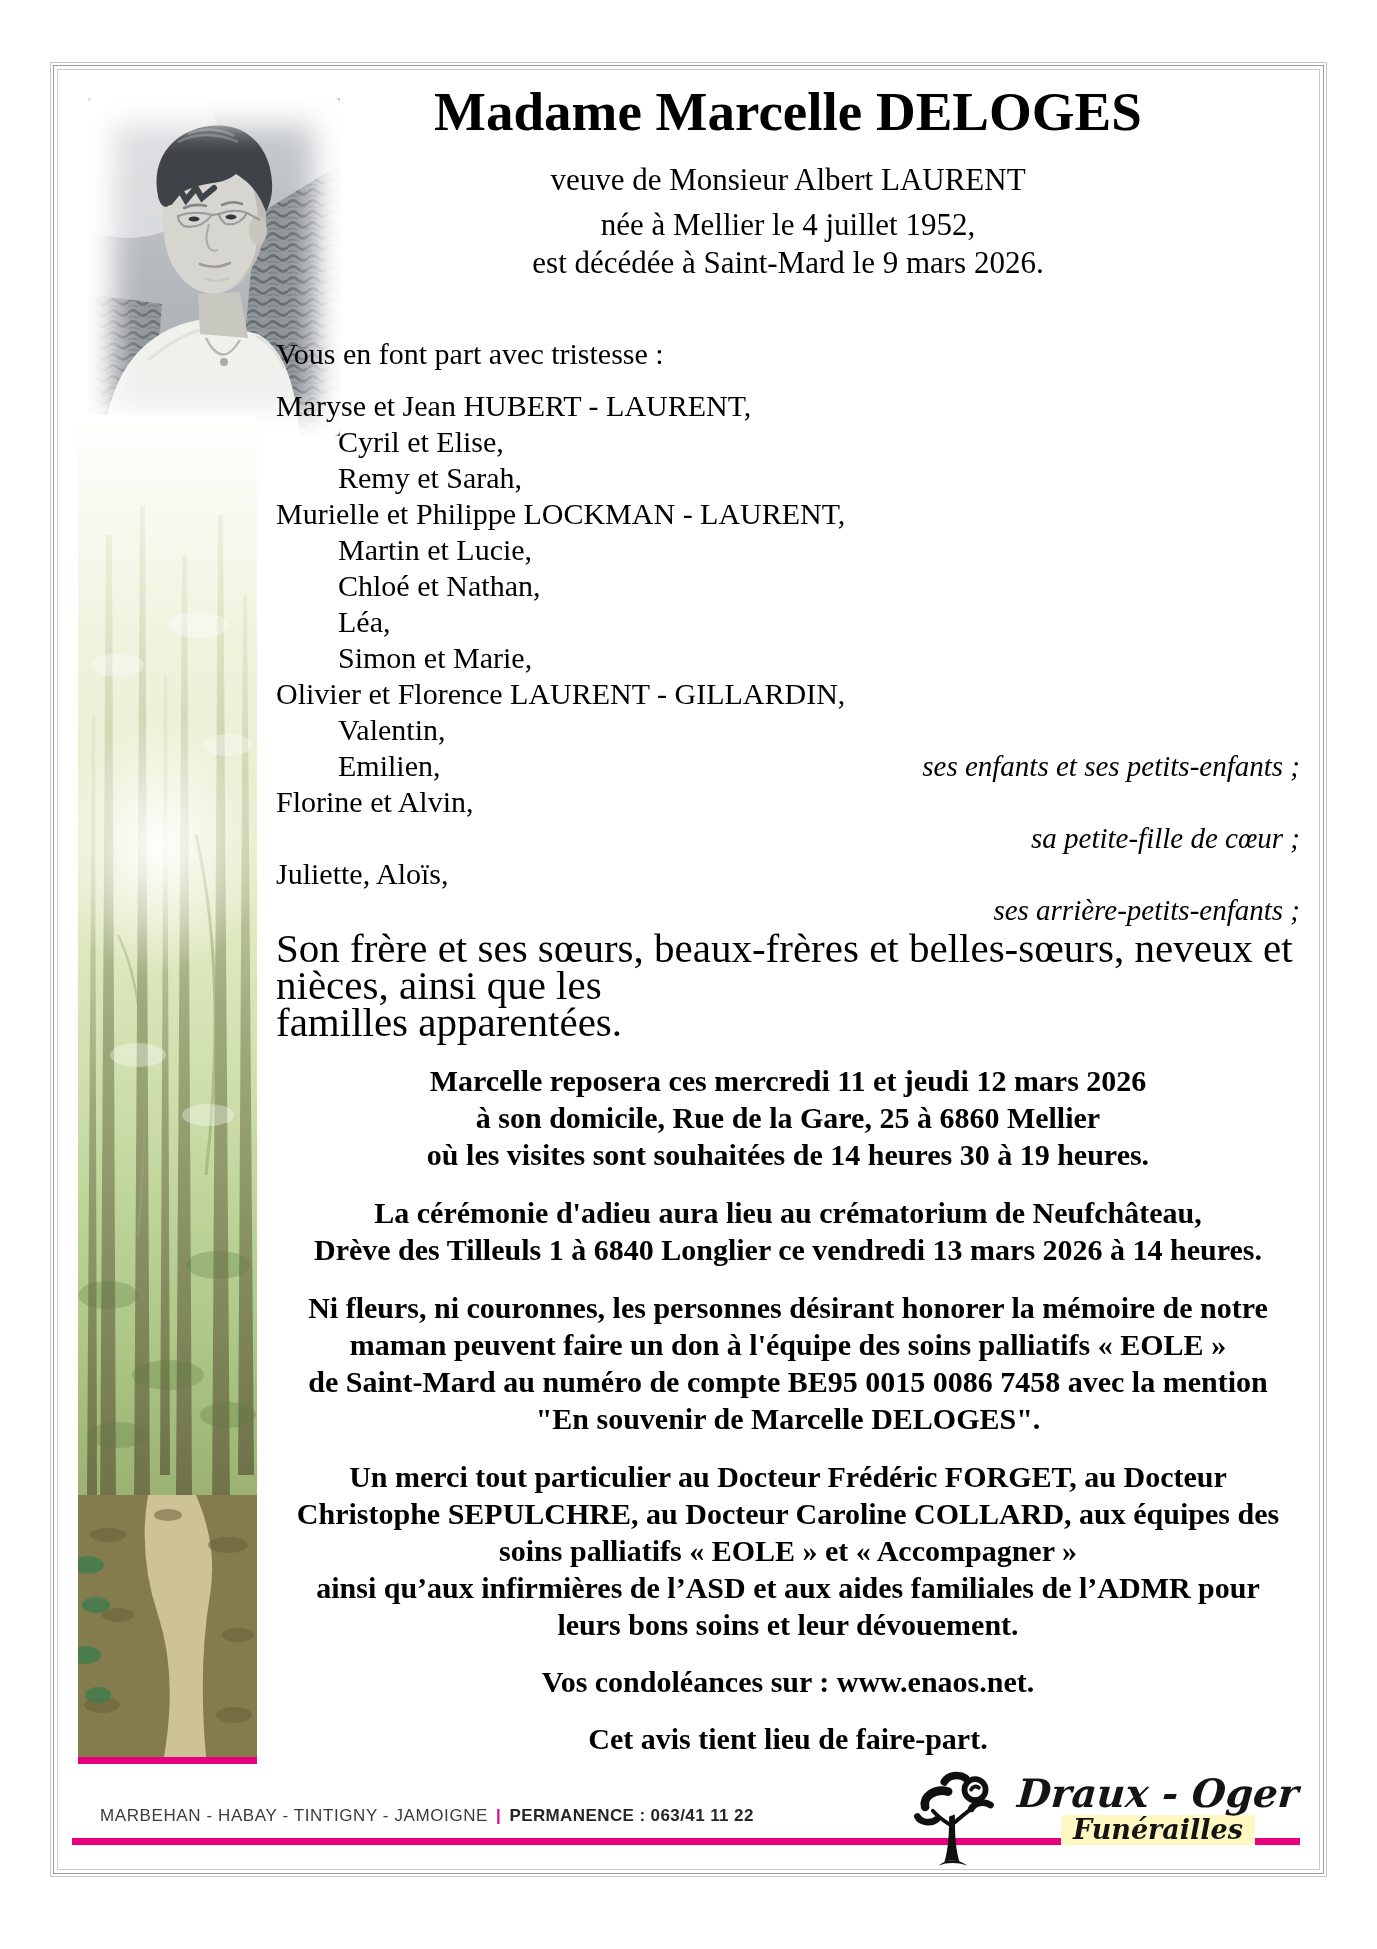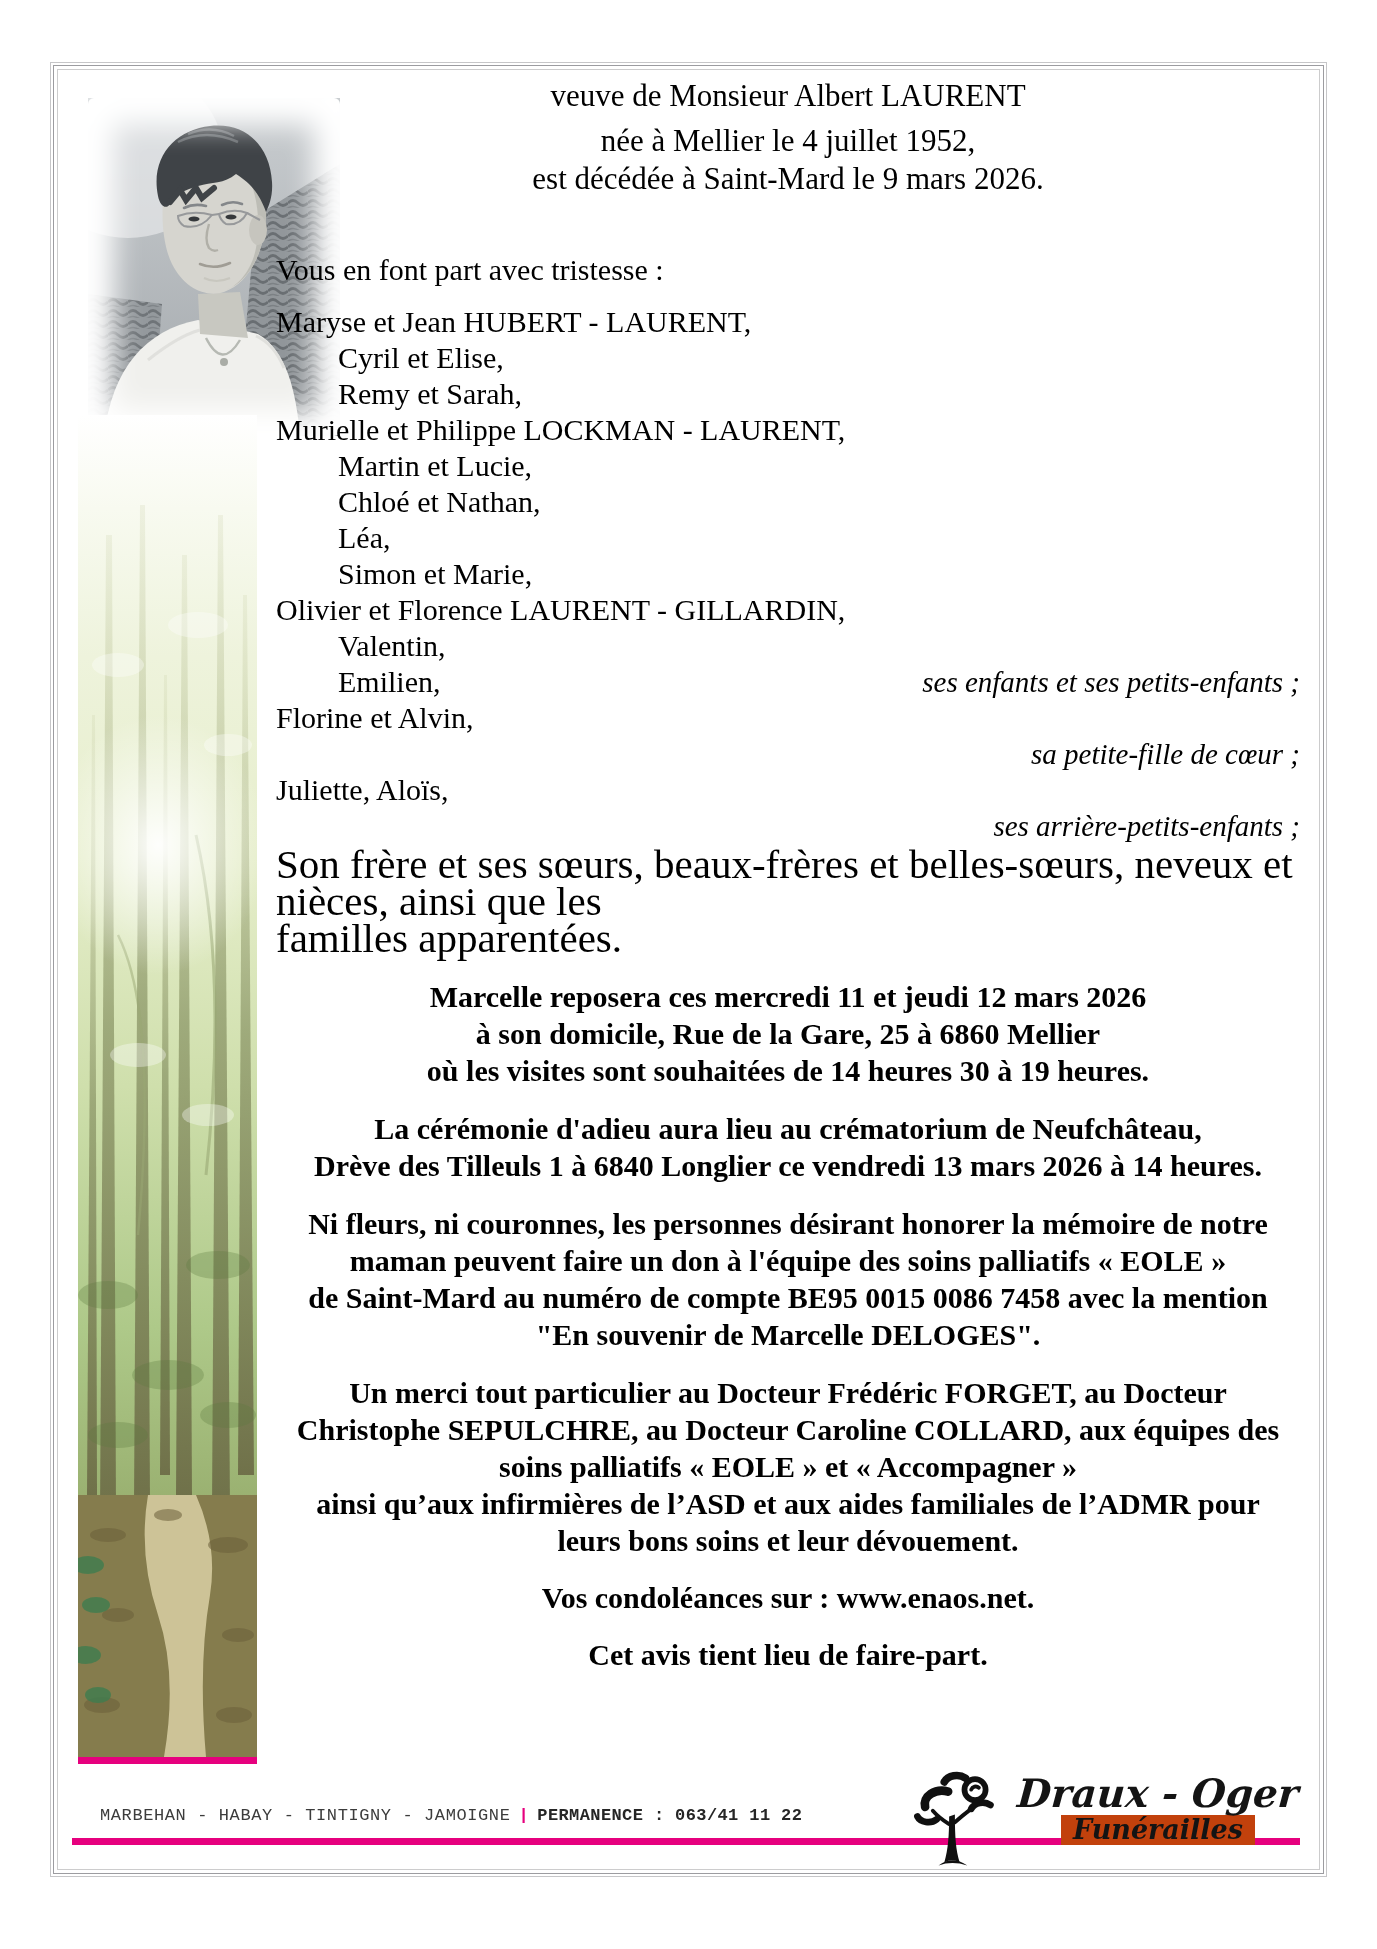--- a/index.html
+++ b/index.html
@@ -43,32 +43,32 @@
   .rlabel { position:absolute; right:0; top:0; font-style:italic; font-size:29px; line-height:36px; }
 
   .closing { font-size:41px; line-height:37px; white-space:pre-line; margin-top:2px; }
 
   .bpar { text-align:center; font-weight:bold; font-size:30px; line-height:37px; white-space:pre-line; margin-top:21px; }
   .bline { text-align:center; font-weight:bold; font-size:30px; line-height:36px; margin-top:21px; }
 
   
   .footer-rule { position:absolute; left:72px; top:1838px; width:1228px; height:7px; z-index:1; }
   .footer-text { position:absolute; left:100px; top:1806px; z-index:2;
-                 font-family:Liberation Mono, monospace; font-size:17px; letter-spacing:.6px;
+                 font-family:Liberation Sans, sans-serif; font-size:17px; letter-spacing:.6px;
                  color:#3c3c3c; white-space:nowrap; }
   .footer-text .sep { font-weight:bold; padding:0 8px; }
   .footer-text .perm { font-weight:bold; color:#262626; letter-spacing:.4px; }
 
   .brand { position:absolute; left:896px; top:1758px; width:420px; height:112px; z-index:3; }
   .brand .tree { position:absolute; left:8px; top:8px; width:96px; height:102px; }
   .brand .txt { position:absolute; left:112px; top:14px; width:300px; text-align:center;
                 font-family:"DejaVu Serif", serif; font-style:italic; font-weight:bold; color:#141414; }
   .brand .bname { font-size:39px; line-height:42px; transform:skewX(-4deg); }
   .brand .bsub  { display:inline-block; font-size:27px; line-height:30px; margin-top:1px;
-                  background:#c2410c; padding:0 12px; }
+                  background:#fef9c3; padding:0 12px; }
 </style>
 </head>
 <body>
 
 <div class="frame"></div>
 
 <div class="portrait">
   <svg viewBox="0 0 252 338">
     <defs>
       <linearGradient id="bgG" x1="0" y1="0" x2="0" y2="1">
@@ -175,20 +175,21 @@
         <ellipse cx="18" cy="1190" rx="14" ry="8"></ellipse>
       <ellipse cx="8" cy="1240" rx="15" ry="9"></ellipse>
         <ellipse cx="20" cy="1280" rx="13" ry="8"></ellipse>
     </g>
   </svg>
   <div class="bar" style="background: rgb(230, 0, 126);"></div>
 </div>
 
 <div class="content">
 
+  <div class="name">Madame Marcelle DELOGES</div>
   <div class="widow">veuve de Monsieur Albert LAURENT</div>
   <div class="dates">née à Mellier le 4 juillet 1952,
 est décédée à Saint-Mard le 9 mars 2026.</div>
 
   <div class="intro">Vous en font part avec tristesse :</div>
 
   <div class="family">
     <div class="frow"><span>Maryse et Jean HUBERT - LAURENT,</span></div>
     <div class="frow ind"><span>Cyril et Elise,</span></div>
     <div class="frow ind"><span>Remy et Sarah,</span></div>

